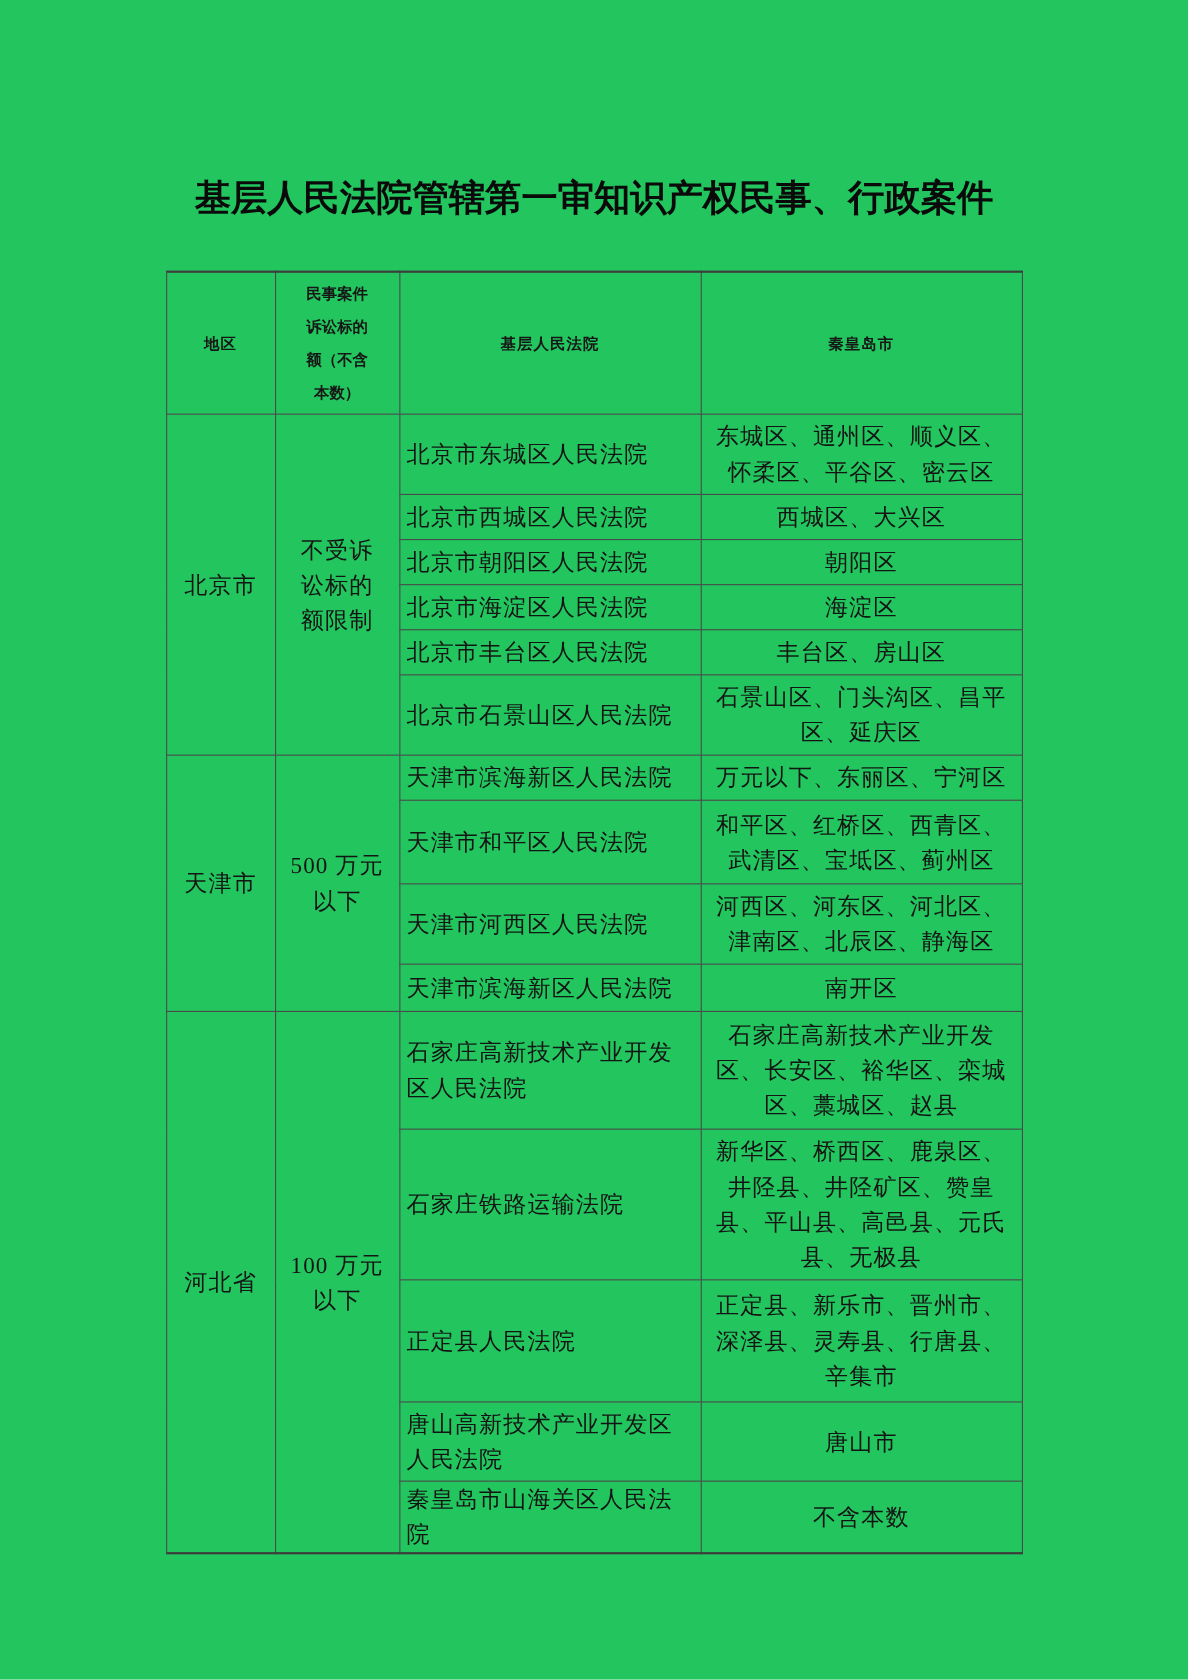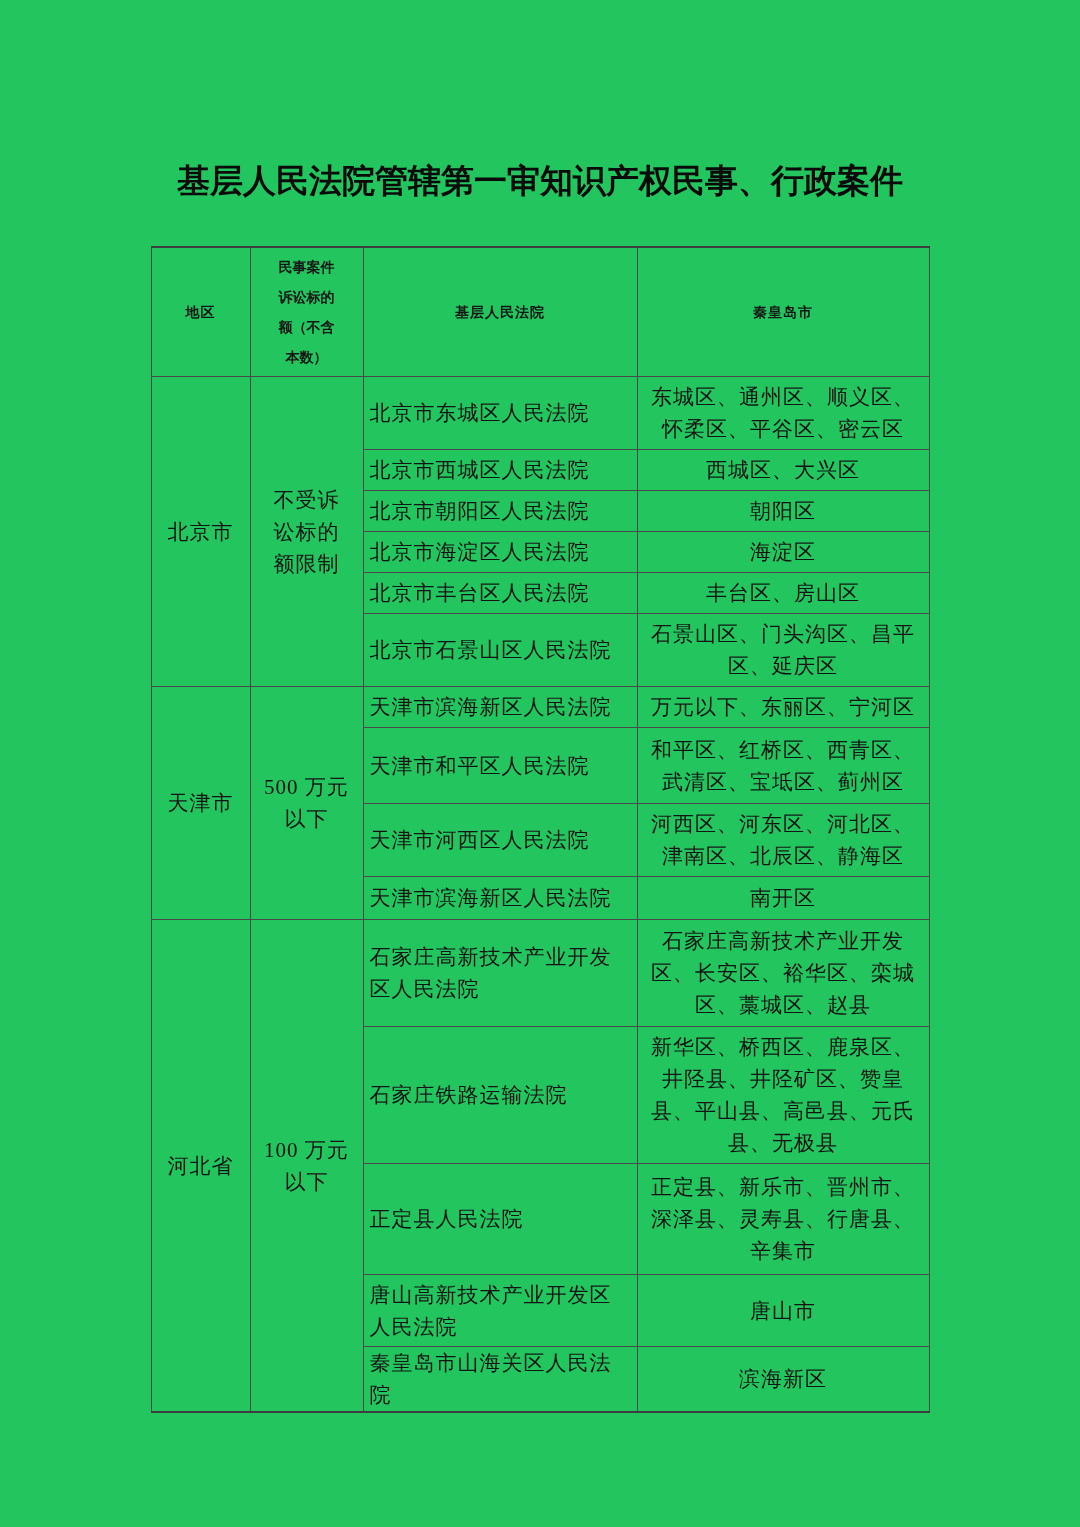--- a/index.html
+++ b/index.html
@@ -147,18 +147,18 @@
       <tr style="height:111px">
         <td class="c-court">正定县人民法院</td>
         <td class="c-area">正定县、新乐市、晋州市、深泽县、灵寿县、行唐县、辛集市</td>
       </tr>
       <tr style="height:72px">
         <td class="c-court">唐山高新技术产业开发区人民法院</td>
         <td class="c-area">唐山市</td>
       </tr>
       <tr style="height:56px">
         <td class="c-court">秦皇岛市山海关区人民法院</td>
-        <td class="c-area">滨海新区</td>
+        <td class="c-area">不含本数</td>
       </tr>
     </tbody>
   </table>
 
 </div>
 
 </body></html>

